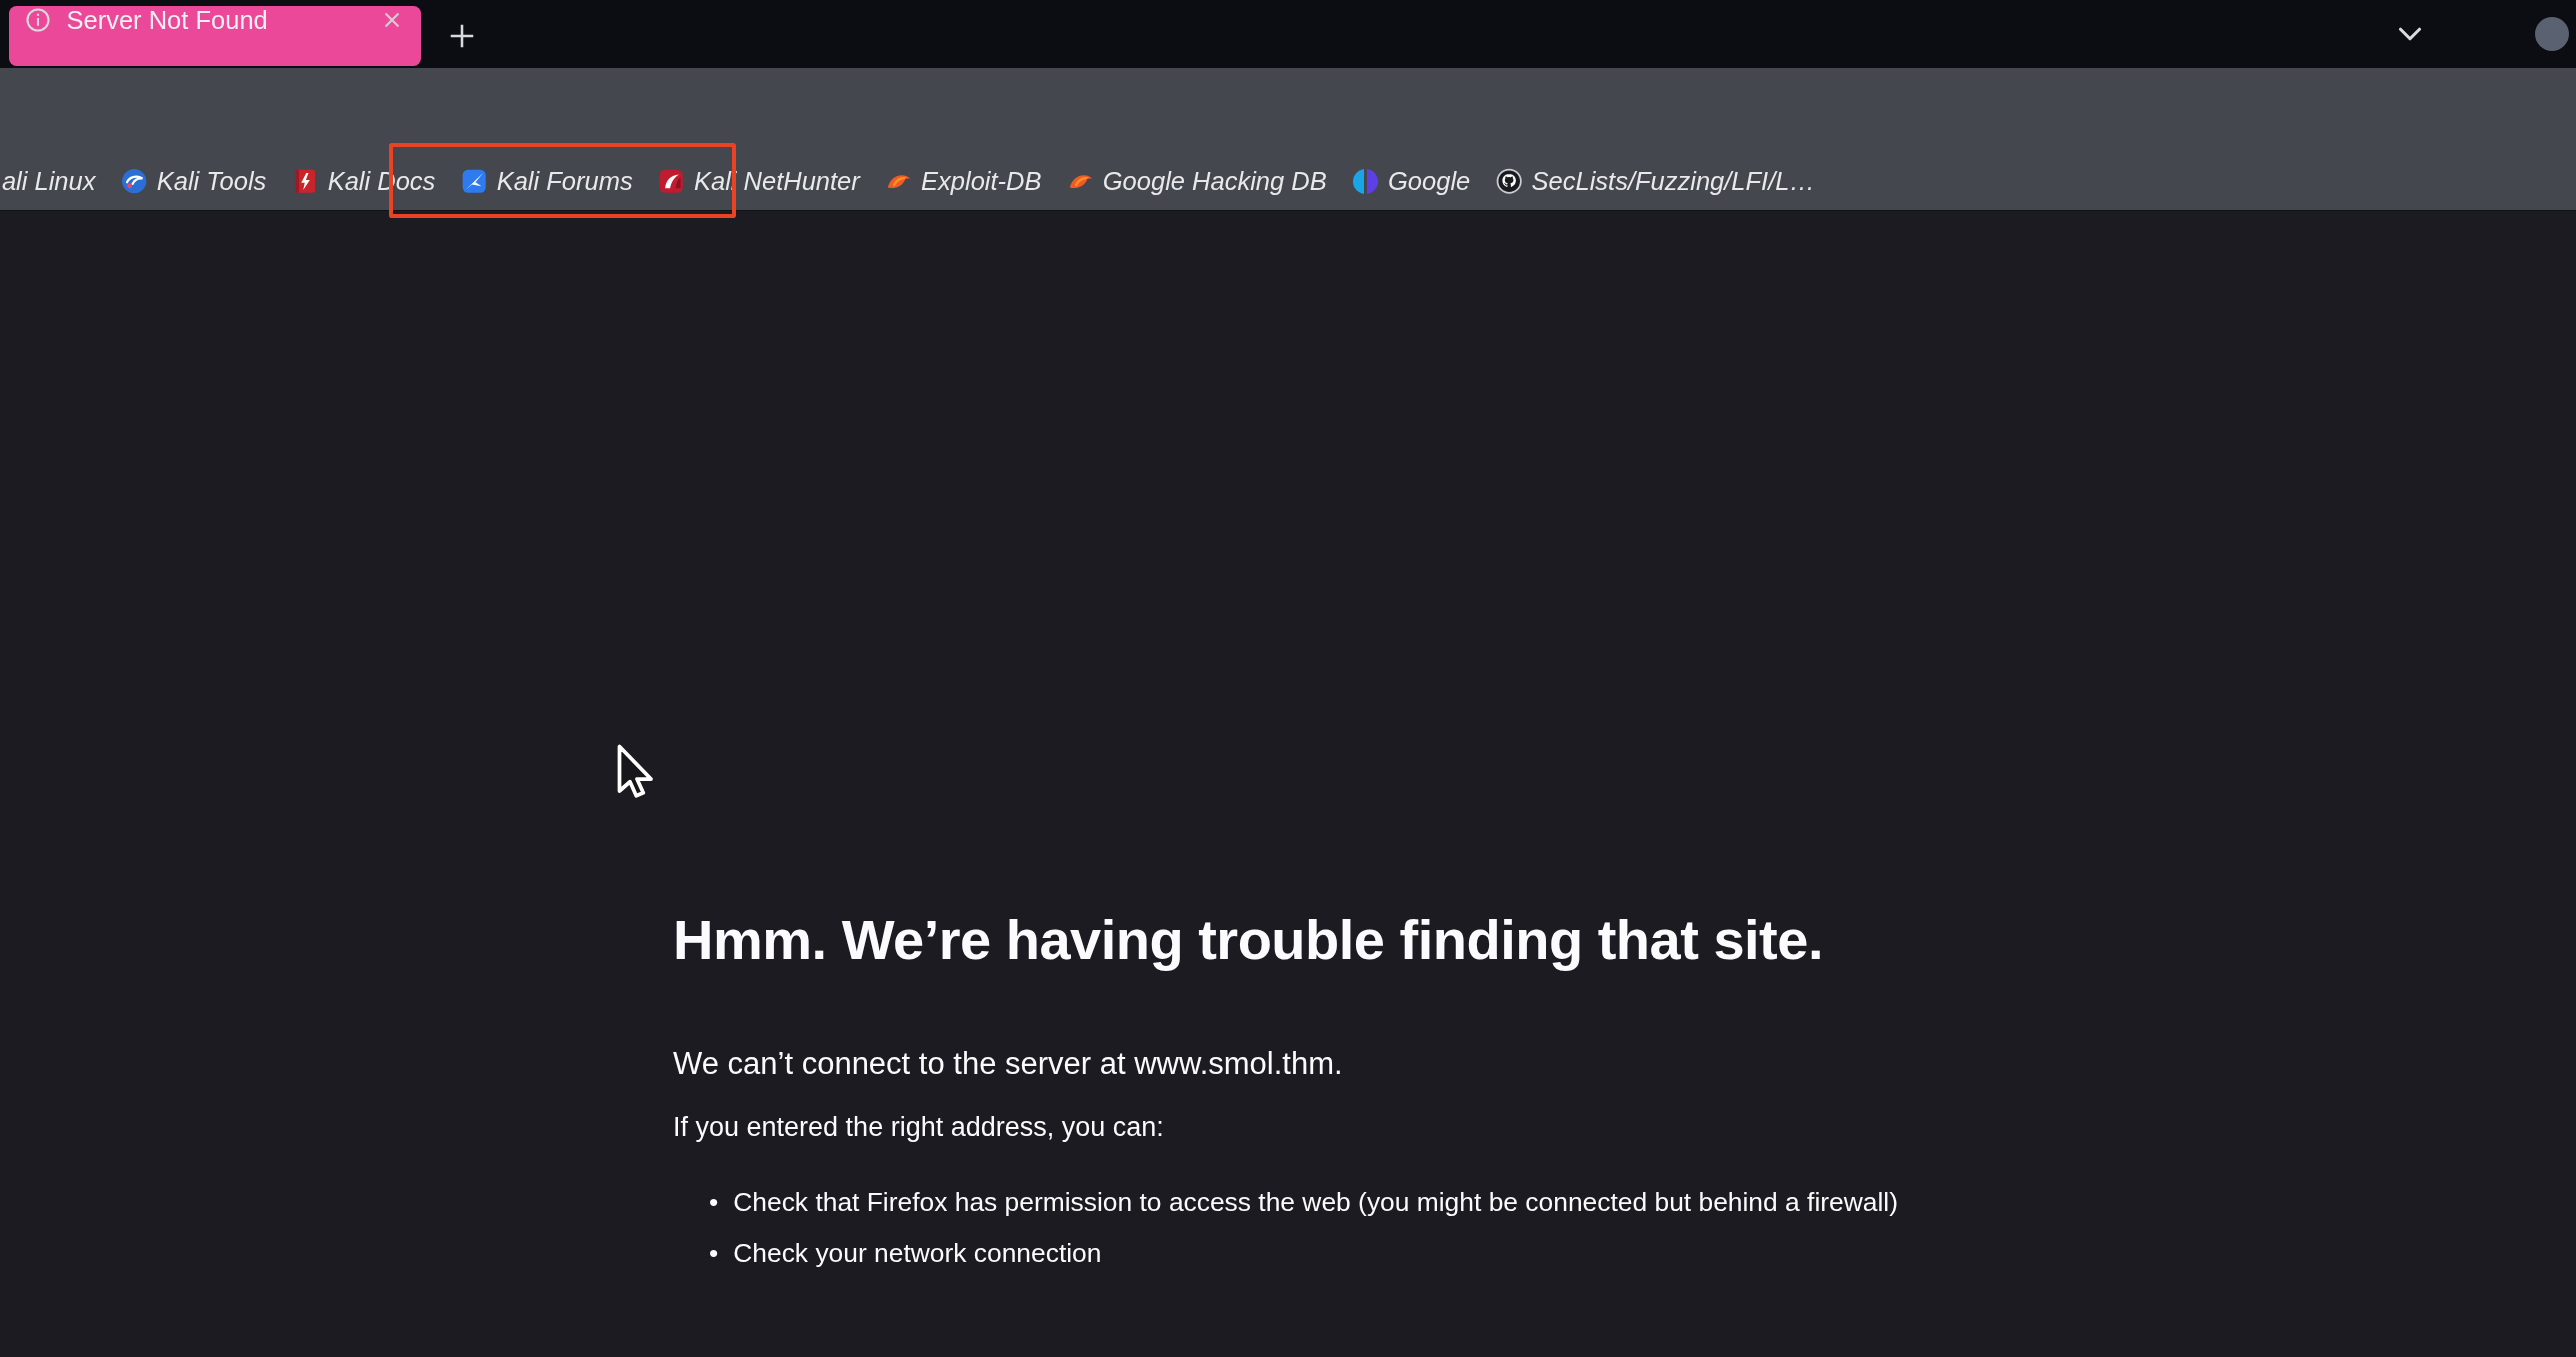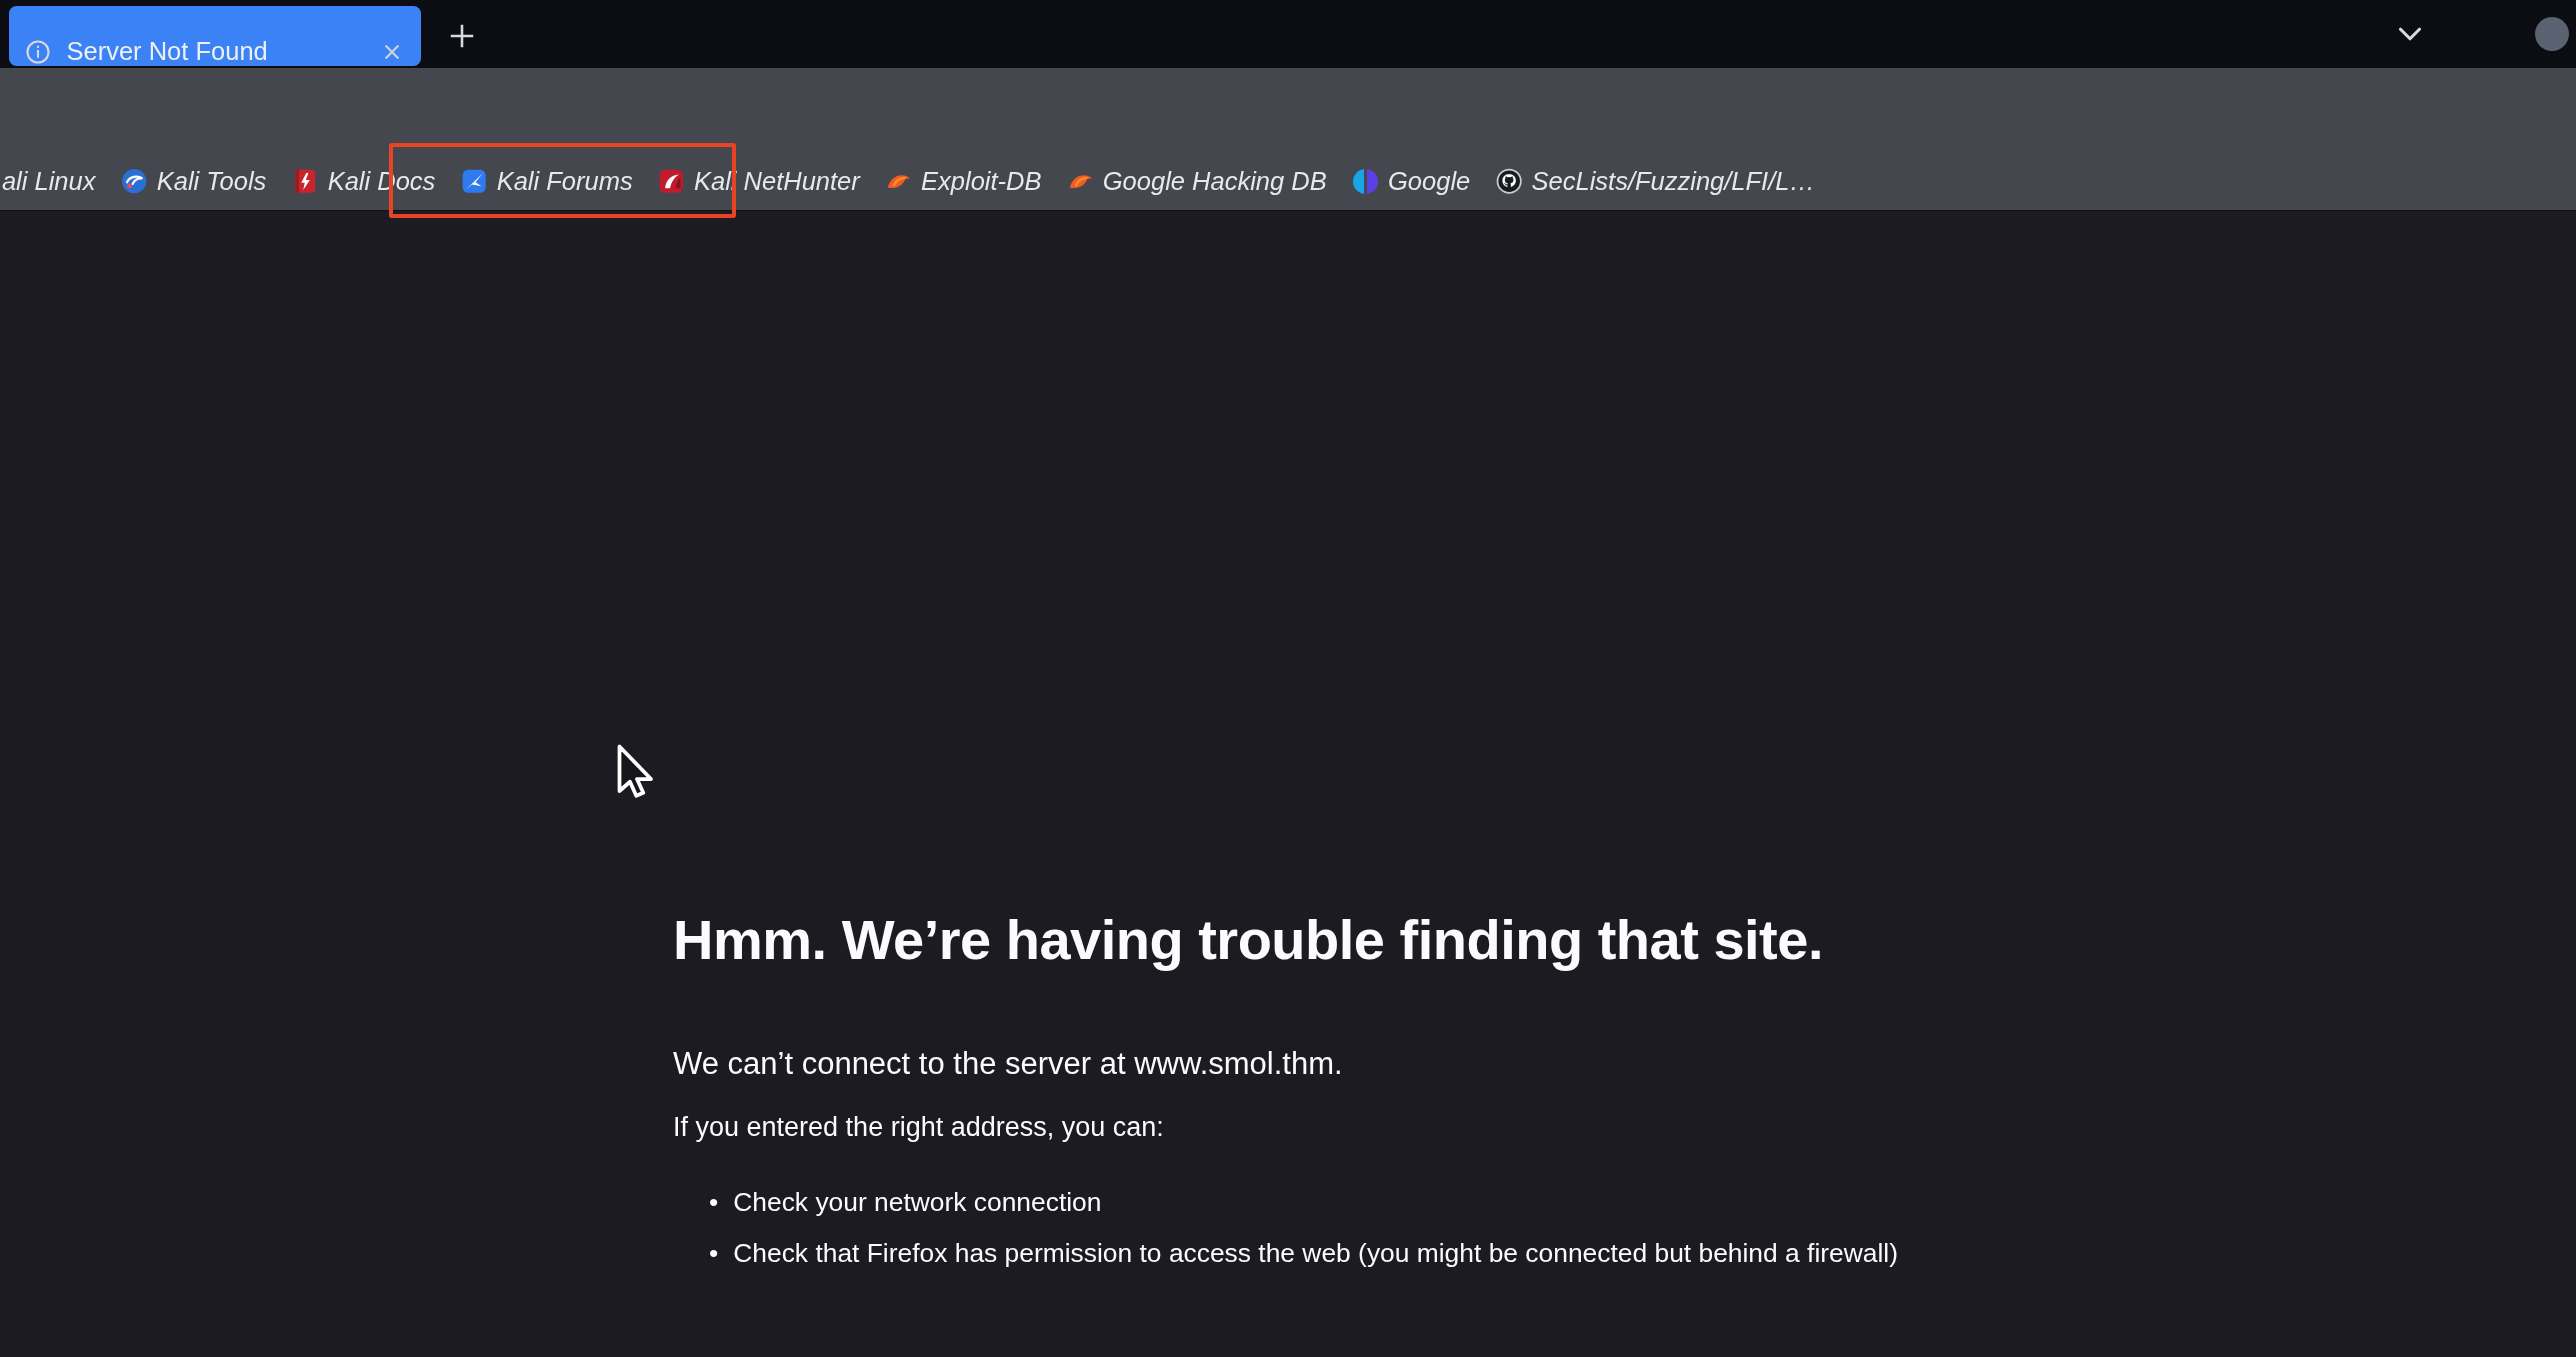--- a/index.html
+++ b/index.html
@@ -1,22 +1,22 @@
 <!DOCTYPE html>
 <html style="font-size:15px"><head>
 <meta charset="utf-8">
 <style>
   html,body{margin:0;padding:0;background:#1c1b22;}
   .screen{position:relative;width:2576px;height:1358px;overflow:hidden;
           font-family:"Liberation Sans",sans-serif;color:#e5e6e8;}
 
   
   .tabbar{position:absolute;left:0;top:0;width:2576px;height:68px;background:#0c0d12;}
-  .tab{position:absolute;left:8.5px;top:5.7px;width:412px;height:60px;background:#3b82f6;
-       border-radius:7.5px;display:flex;align-items:flex-end;padding:0 15px;box-sizing:border-box;}
+  .tab{position:absolute;left:8.5px;top:5.7px;width:412px;height:60px;background:#ec4899;
+       border-radius:7.5px;display:flex;align-items:flex-start;padding:0 15px;box-sizing:border-box;}
   .tab .ticon{width:28px;height:28px;flex:0 0 auto;display:flex;}
   .tab .tlabel{margin-left:15px;font-size:25.5px;color:#eef0f2;white-space:nowrap;flex:1;}
   .tab .tclose{width:28px;height:28px;flex:0 0 auto;display:flex;opacity:.9;}
   .newtab{position:absolute;left:441px;top:15px;width:41px;height:41px;display:flex;
           align-items:center;justify-content:center;border-radius:5.7px;}
   .tablist{position:absolute;left:2389px;top:13.2px;width:41px;height:41px;display:flex;
            align-items:center;justify-content:center;}
   .graycircle{position:absolute;left:2535px;top:17px;width:34px;height:34px;border-radius:50%;
               background:#5a6170;}
 
@@ -269,22 +269,22 @@
       </span>
       <span class="blabel">SecLists/Fuzzing/LFI/L…</span>
     </div>
   </div>
 
   <div class="content">
     <h1 class="etitle">Hmm. We’re having trouble finding that site.</h1>
     <p class="edesc">We can’t connect to the server at www.smol.thm.</p>
     <p class="esub">If you entered the right address, you can:</p>
     <ul class="elist">
+      <li>Check that Firefox has permission to access the web (you might be connected but behind a firewall)</li>
       <li>Check your network connection</li>
-      <li>Check that Firefox has permission to access the web (you might be connected but behind a firewall)</li>
     </ul>
 
     <svg class="cursor" viewBox="0 0 24 24">
       <polygon points="5,1.8 5,19.6 9.2,15.9 11.7,21.5 14.5,20.3 12,14.8 17.6,14.8" fill="#17171b" stroke="#ffffff" stroke-width="1.5" stroke-linejoin="round"></polygon>
     </svg>
   </div>
 
 </div>
 
 

